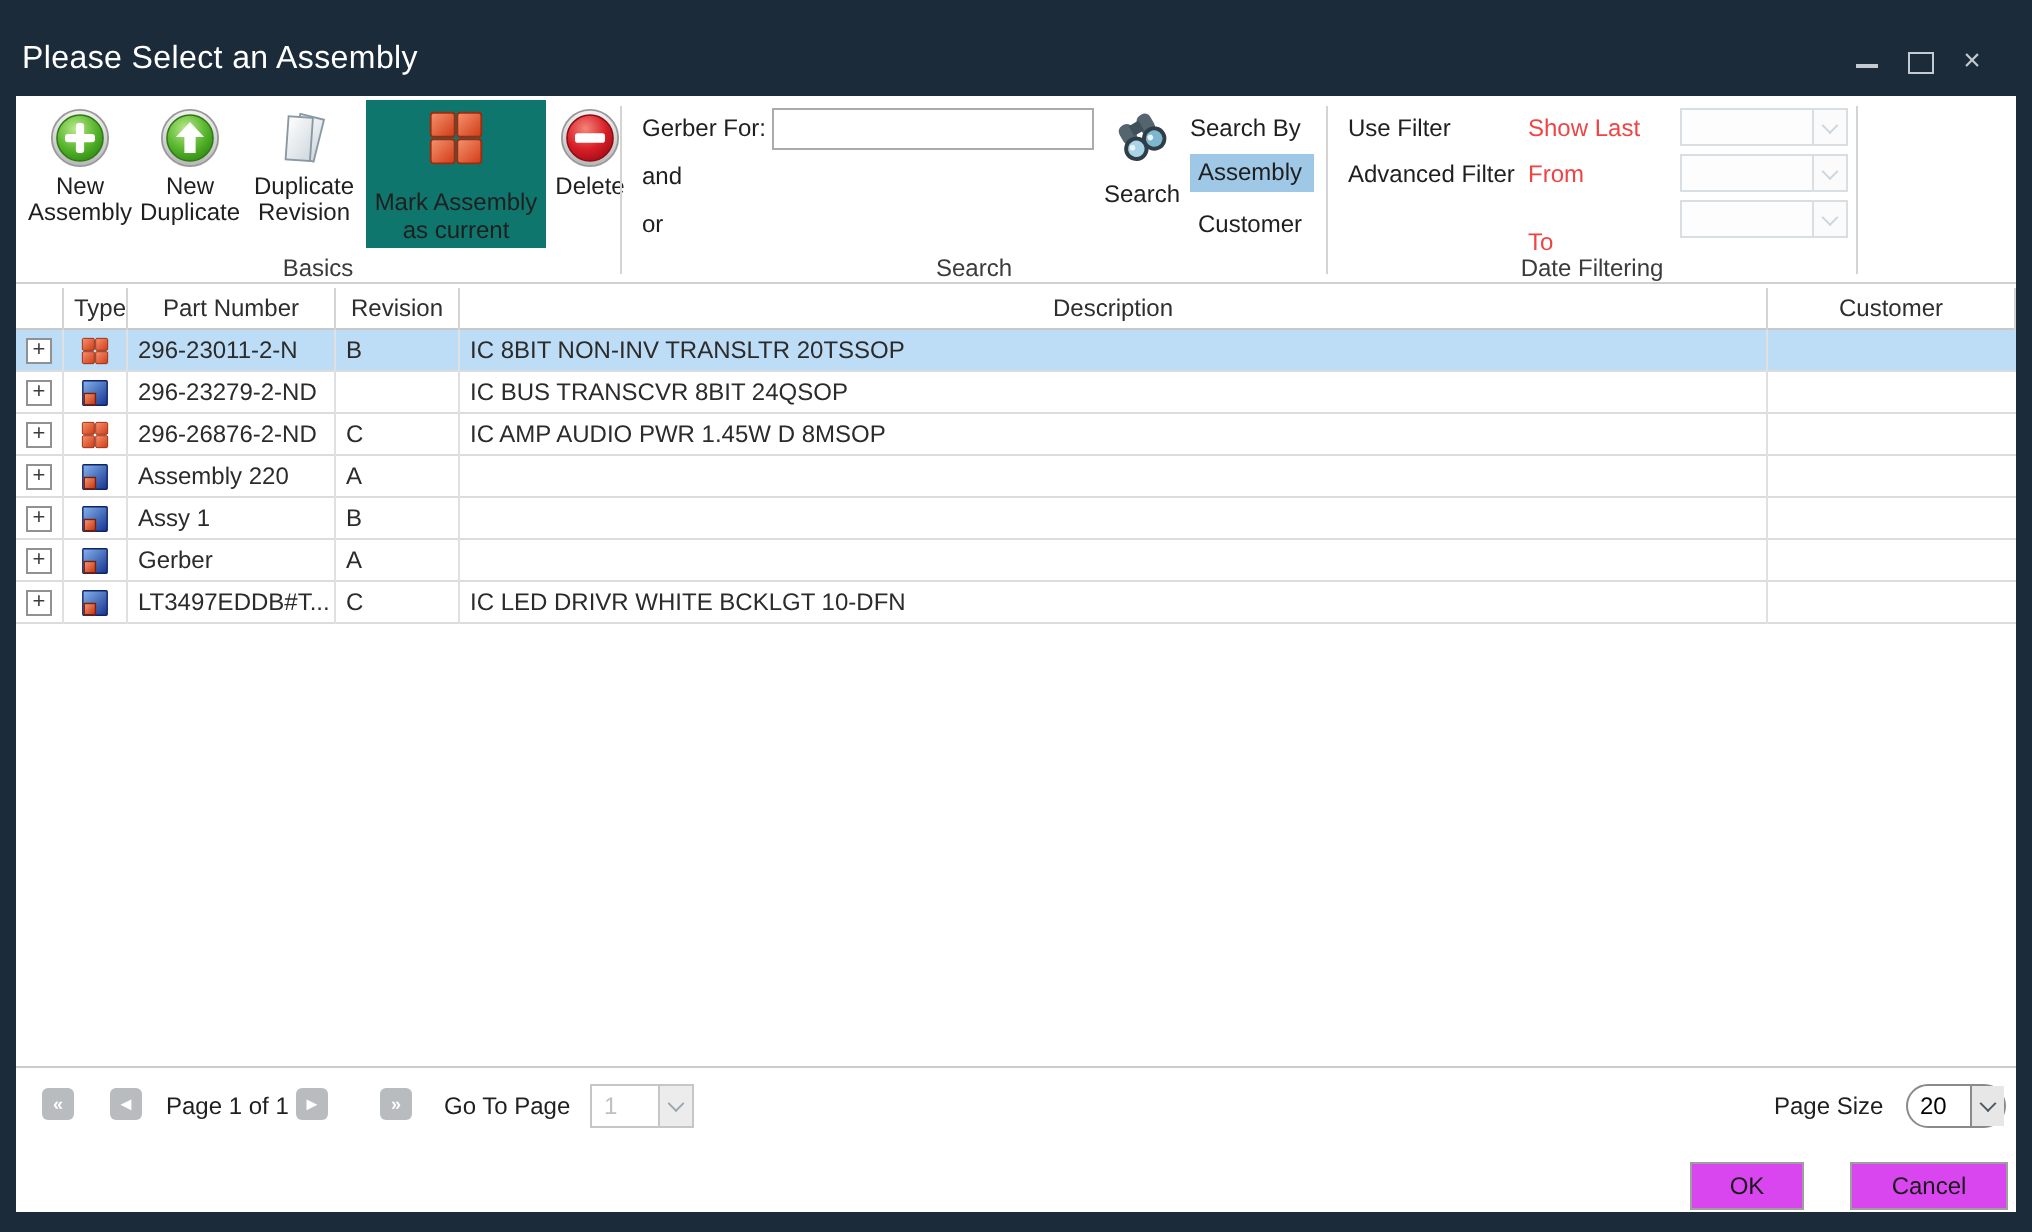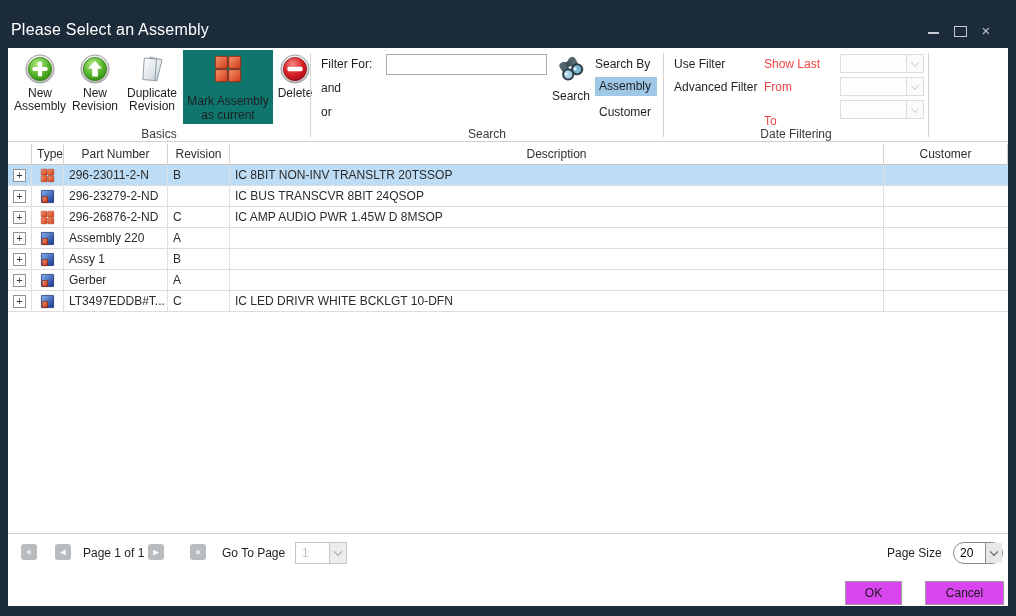--- a/index.html
+++ b/index.html
@@ -185,21 +185,21 @@
           <div class="rbtn w-na">
             <svg class="icon30">
                 <use href="#sym-plus-circle"></use>
               </svg>
             <span class="lbl">New Assembly</span>
           </div>
           <div class="rbtn w-nr">
             <svg class="icon30">
                 <use href="#sym-up-circle"></use>
               </svg>
-            <span class="lbl">New Revision</span>
+            <span class="lbl">New Duplicate</span>
           </div>
           <div class="rbtn w-dr">
             <svg class="icon30">
                 <use href="#sym-pages"></use>
               </svg>
             <span class="lbl">Duplicate Revision</span>
           </div>
           <div class="rbtn hl w-mc">
             <svg class="icon30">
                 <use href="#sym-redgrid"></use>
@@ -211,21 +211,21 @@
                 <use href="#sym-delete"></use>
               </svg>
             <span class="lbl">Delete</span>
           </div>
         </div>
         <div class="group-label">Basics</div>
       </div>
       <div class="rsep" style="left:302px"></div>
 
       <div class="grp grp-search">
-        <span class="slabel" style="left:10px; top:9px">Filter For:</span>
+        <span class="slabel" style="left:10px; top:9px">Gerber For:</span>
         <input class="search-input" type="text" value="" style="">
         <span class="slabel" style="left:10px; top:33px">and</span>
         <span class="slabel" style="left:10px; top:57px">or</span>
         <div class="binoc-btn">
           <svg width="30" height="30">
               <use href="#sym-binoc"></use>
             </svg>
           <div class="lbl">Search</div>
         </div>
         <span class="slabel sby" style="top:9px">Search By</span>

